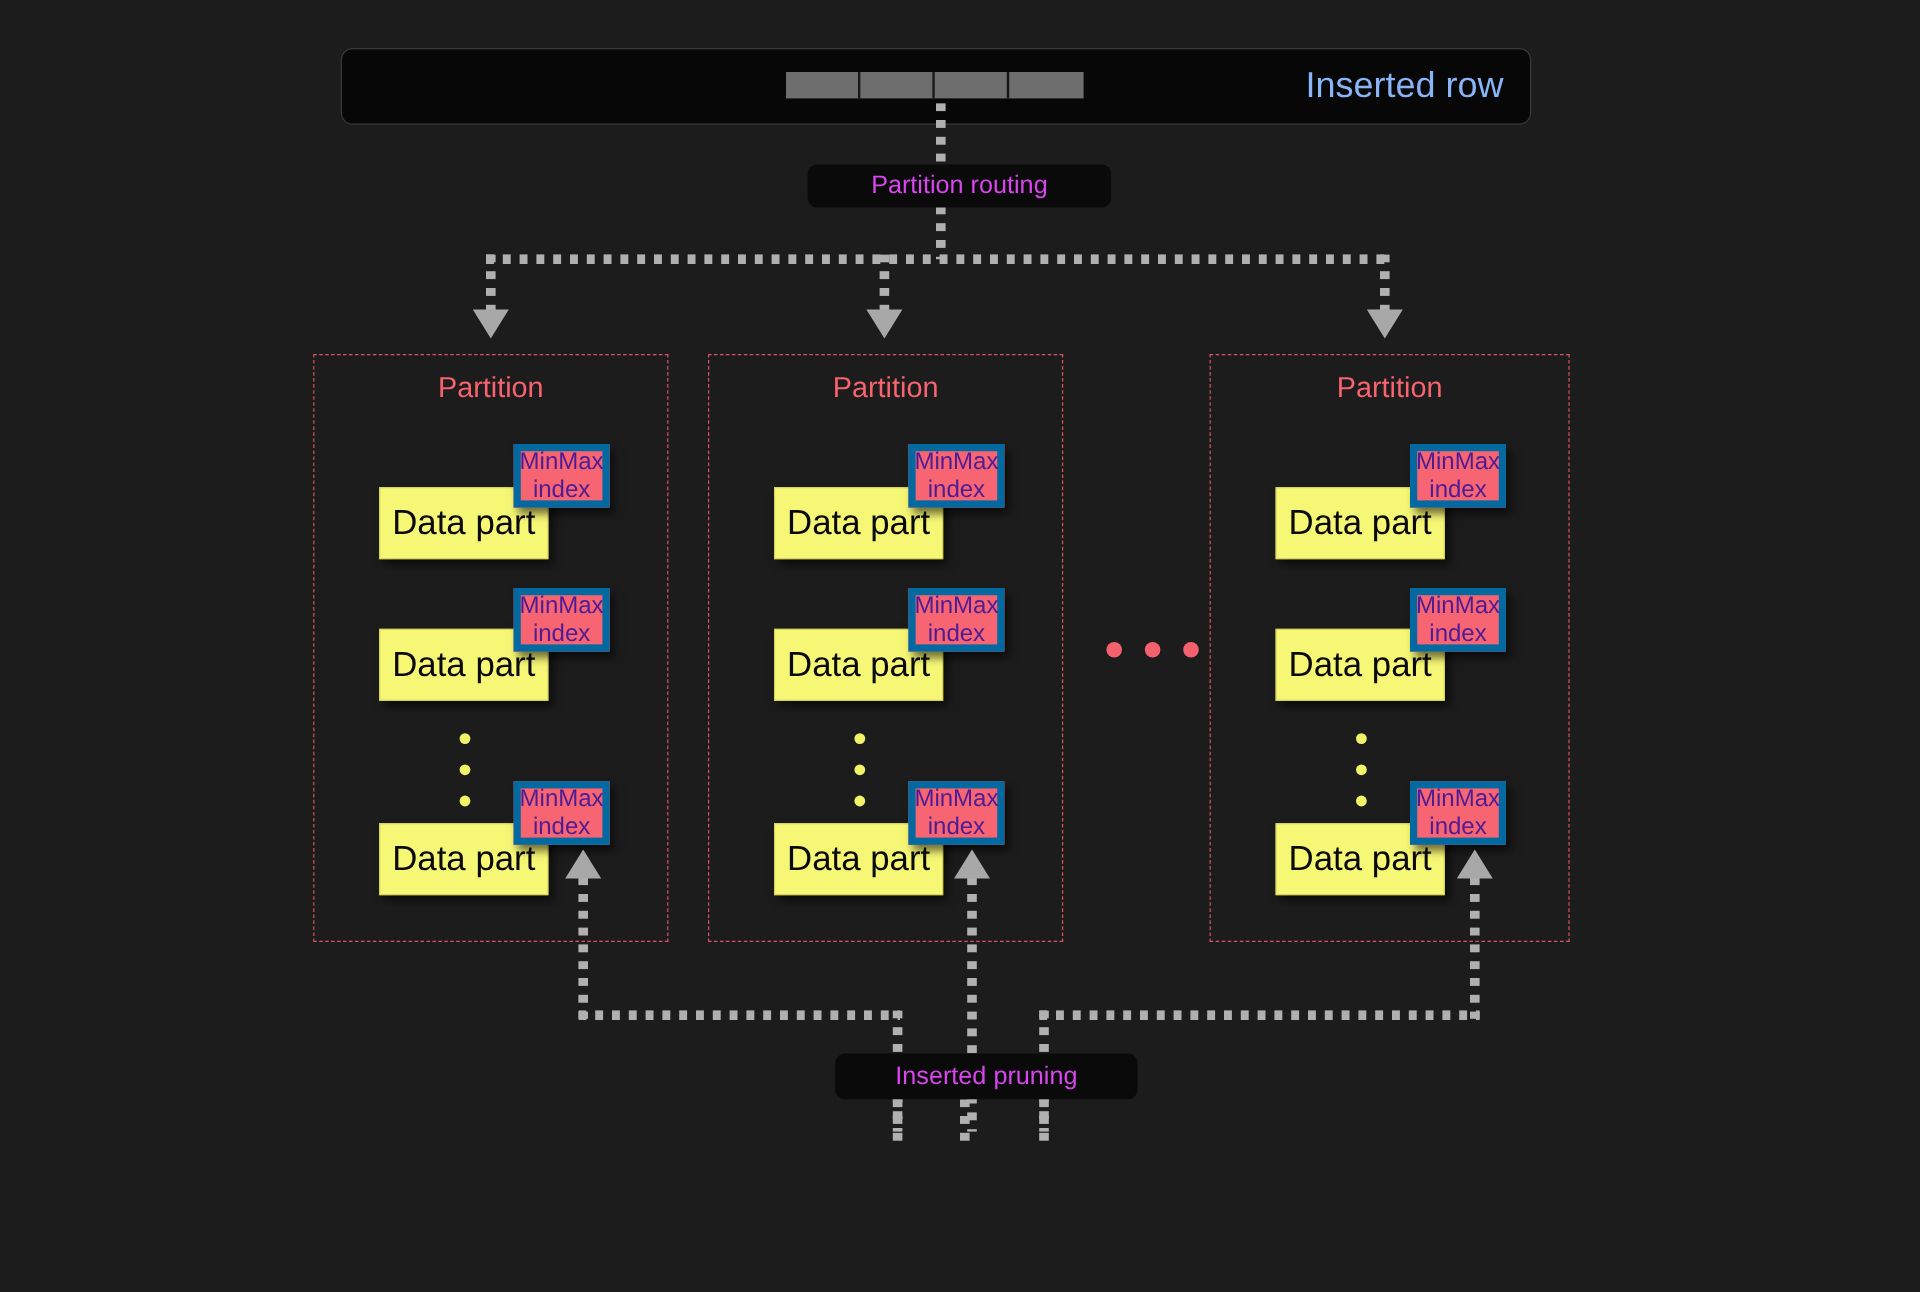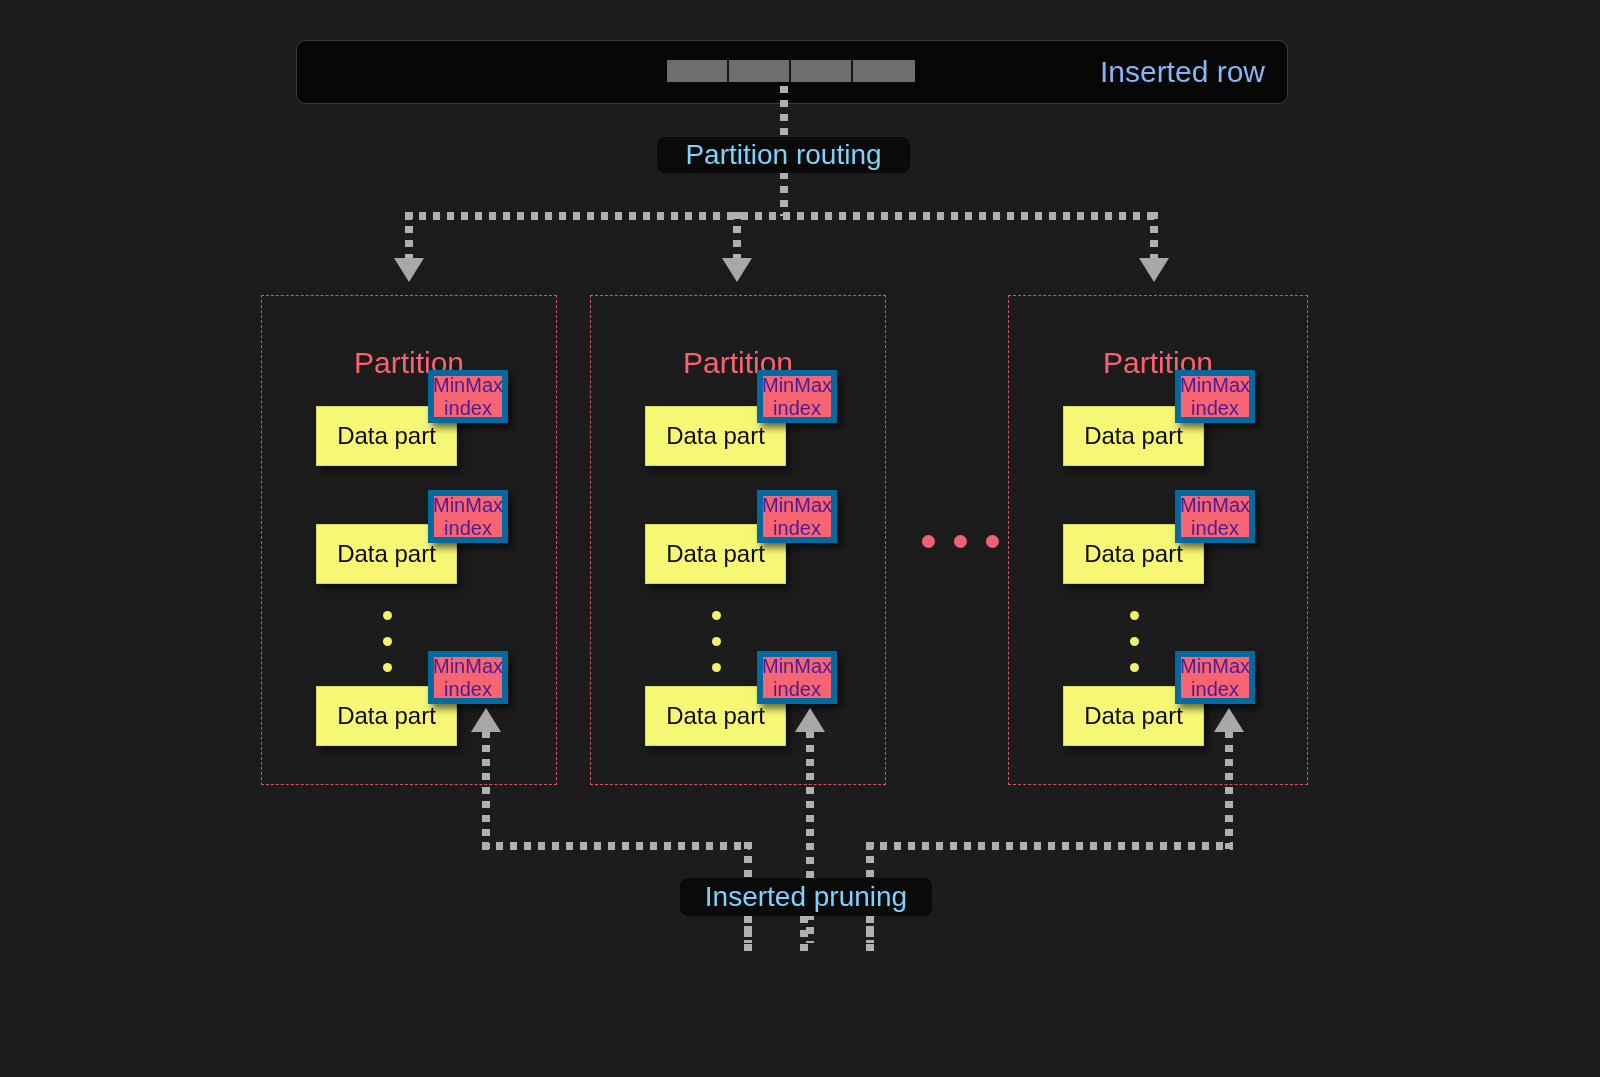--- a/index.html
+++ b/index.html
@@ -63,52 +63,52 @@
     white-space: pre;
     letter-spacing: 0px;
   }
   .query-text .key { color: #f2626f; }
 
   
   .pill {
     position: absolute;
     background: #0a0a0a;
     border-radius: 8px;
-    color: #7dd3fc;
-    font-size: 28px;
+    color: #d946ef;
+    font-size: 21px;
     display: flex;
     align-items: center;
     justify-content: center;
     box-sizing: border-box;
     z-index: 6;
+    margin-left: 16px;
   }
 
   
   .partition {
     position: absolute;
     border: 1.6px dashed #d9525f;
     box-sizing: border-box;
     background: transparent;
   }
   .partition-title {
     position: absolute;
     top: 14px;
     left: 0;
     right: 0;
     text-align: center;
     color: #f8636f;
-    font-size: 30px;
-    margin-top: 36px;
+    font-size: 24px;
   }
 
   .datapart {
     position: absolute;
     background: #f7f776;
     color: #0a0a0a;
-    font-size: 24px;
+    font-size: 29px;
     display: flex;
     align-items: center;
     justify-content: center;
     box-shadow: 4px 5px 7px rgba(0,0,0,0.55);
     border: 1px solid #d8d85f;
     box-sizing: border-box;
     z-index: 2;
   }
   .minmax {
     position: absolute;
@@ -178,21 +178,21 @@
     border-right: 15px solid transparent;
     border-bottom: 24px solid #a8a8a8;
     z-index: 5;
   }
 </style>
 </head>
 <body>
 
 <div id="stage">
 
-  <div class="banner" style="left:296px; top:40px; width:992px; height:64px;">
+  <div class="banner" style="left:284px; top:40px; width:992px; height:64px;">
     <div class="row-cells" style="left:370px; top:19px;">
       <div class="row-cell"></div>
       <div class="row-cell"></div>
       <div class="row-cell"></div>
       <div class="row-cell"></div>
     </div>
     <div class="banner-label">Inserted row</div>
   </div>
 
   <div class="dv" style="left:780px; top:86px; height:52px;"></div>

